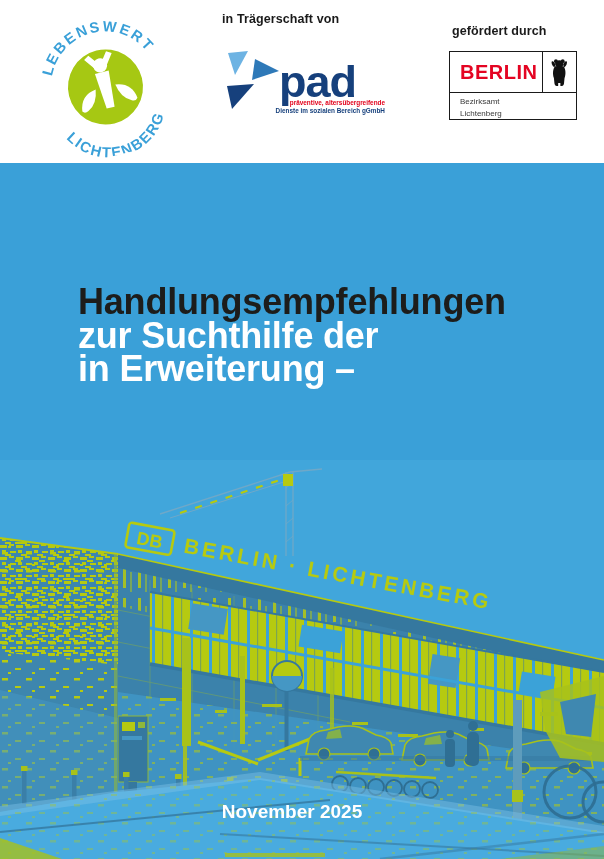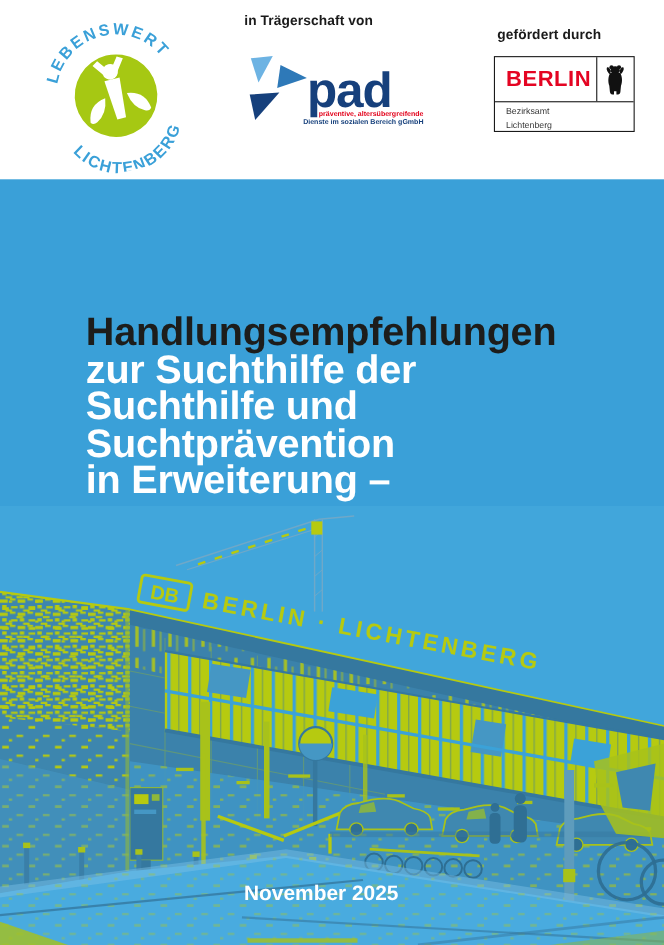--- a/index.html
+++ b/index.html
@@ -96,21 +96,20 @@
         <div>Bezirksamt</div>
         <div>Lichtenberg</div>
       </div>
     </div>
   </div>
 
   <div class="band">
     <div class="title-block">
       <div class="t-dark">Handlungsempfehlungen</div>
       <div class="t-light">zur Suchthilfe der</div>
-      <div class="t-light">Suchthilfe und Suchtprävention</div>
       <div class="t-light">in Erweiterung –</div>
     </div>
   </div>
 
   <svg class="photo" viewBox="0 0 604 399">
     <defs>
       <pattern id="pDense" width="16" height="12" patternUnits="userSpaceOnUse">
         <rect x="0" y="1" width="7" height="3" fill="#b6ca10"></rect>
         <rect x="9" y="0" width="5" height="2" fill="#b6ca10"></rect>
         <rect x="2" y="6" width="4" height="3" fill="#b6ca10"></rect>

